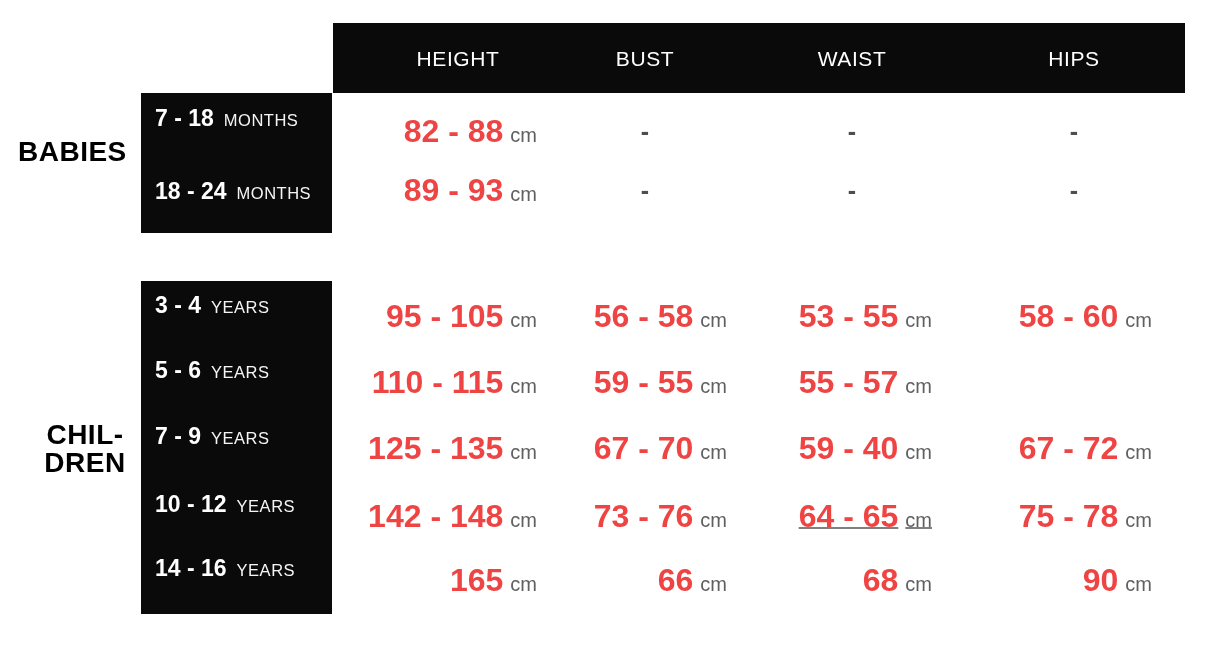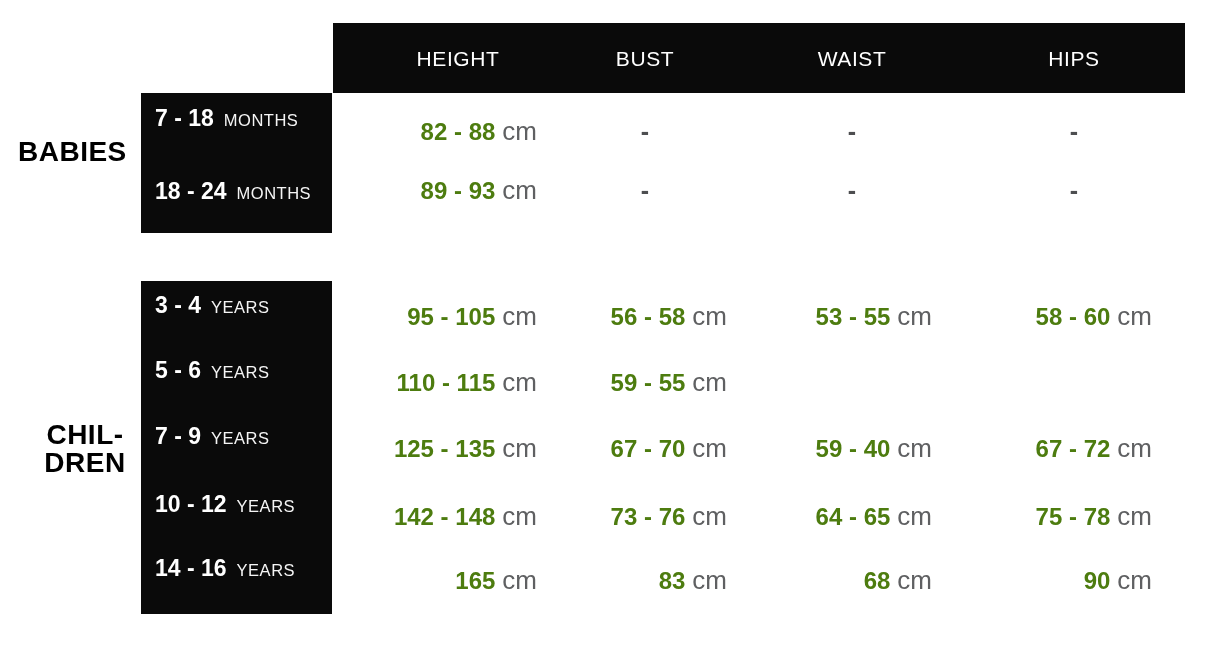--- a/index.html
+++ b/index.html
@@ -6,22 +6,22 @@
   .canvas {
     position:relative; width:1205px; height:645px; background:#ffffff;
     font-family:"Liberation Sans", sans-serif; overflow:hidden;
   }
   .bar { position:absolute; background:#0a0a0a; }
   .cell { position:absolute; white-space:nowrap; }
   .right  { transform:translate(-100%,-50%); }
   .center { transform:translate(-50%,-50%); }
   .vmid   { transform:translateY(-50%); }
   .hdr { color:#ffffff; font-size:21px; letter-spacing:0.6px; font-weight:normal; }
-  .num  { font-weight:bold; font-size:24px; color:#4d7c0f; }
-  .u    { font-size:26px; font-weight:normal; color:#5f6062; margin-left:7px; }
+  .num  { font-weight:bold; font-size:32px; color:#ef4444; }
+  .u    { font-size:20px; font-weight:normal; color:#5f6062; margin-left:7px; }
   .dash { font-weight:bold; font-size:25px; color:#4d4e50; }
   .age-num  { color:#ffffff; font-weight:bold; font-size:23px; }
   .age-unit { color:#f5f5f5; font-size:16.5px; font-weight:normal; margin-left:10px; letter-spacing:0.5px; }
   .sec-title {
     font-weight:bold; font-size:28px; color:#000000;
     letter-spacing:0.5px; line-height:28px;
   }
   .tc { text-align:center; }
 </style>
 </head>
@@ -84,20 +84,23 @@
 
   <div class="cell vmid" style="left:155px;top:370px;">
     <span class="age-num">5 - 6</span><span class="age-unit">YEARS</span>
   </div>
   <div class="cell right" style="left:537px;top:382px;">
     <span class="num">110 - 115</span><span class="u">cm</span>
   </div>
   <div class="cell right" style="left:727px;top:382px;">
     <span class="num">59 - 55</span><span class="u">cm</span>
   </div>
+  <div class="cell right" style="left:932px;top:382px;">
+    <span class="num">55 - 57</span><span class="u">cm</span>
+  </div>
 
   <div class="cell vmid" style="left:155px;top:436px;">
     <span class="age-num">7 - 9</span><span class="age-unit">YEARS</span>
   </div>
   <div class="cell right" style="left:537px;top:448px;">
     <span class="num">125 - 135</span><span class="u">cm</span>
   </div>
   <div class="cell right" style="left:727px;top:448px;">
     <span class="num">67 - 70</span><span class="u">cm</span>
   </div>
@@ -110,35 +113,35 @@
 
   <div class="cell vmid" style="left:155px;top:504px;">
     <span class="age-num">10 - 12</span><span class="age-unit">YEARS</span>
   </div>
   <div class="cell right" style="left:537px;top:516px;">
     <span class="num">142 - 148</span><span class="u">cm</span>
   </div>
   <div class="cell right" style="left:727px;top:516px;">
     <span class="num">73 - 76</span><span class="u">cm</span>
   </div>
-  <div class="cell right" style="left:932px;top:516px;">
+  <div class="cell right" style="left:932px;top:516px;text-decoration:underline;">
     <span class="num">64 - 65</span><span class="u">cm</span>
   </div>
   <div class="cell right" style="left:1152px;top:516px;">
     <span class="num">75 - 78</span><span class="u">cm</span>
   </div>
 
   <div class="cell vmid" style="left:155px;top:568px;">
     <span class="age-num">14 - 16</span><span class="age-unit">YEARS</span>
   </div>
   <div class="cell right" style="left:537px;top:580px;">
     <span class="num">165</span><span class="u">cm</span>
   </div>
   <div class="cell right" style="left:727px;top:580px;">
-    <span class="num">83</span><span class="u">cm</span>
+    <span class="num">66</span><span class="u">cm</span>
   </div>
   <div class="cell right" style="left:932px;top:580px;">
     <span class="num">68</span><span class="u">cm</span>
   </div>
   <div class="cell right" style="left:1152px;top:580px;">
     <span class="num">90</span><span class="u">cm</span>
   </div>
 
 </div>
 

